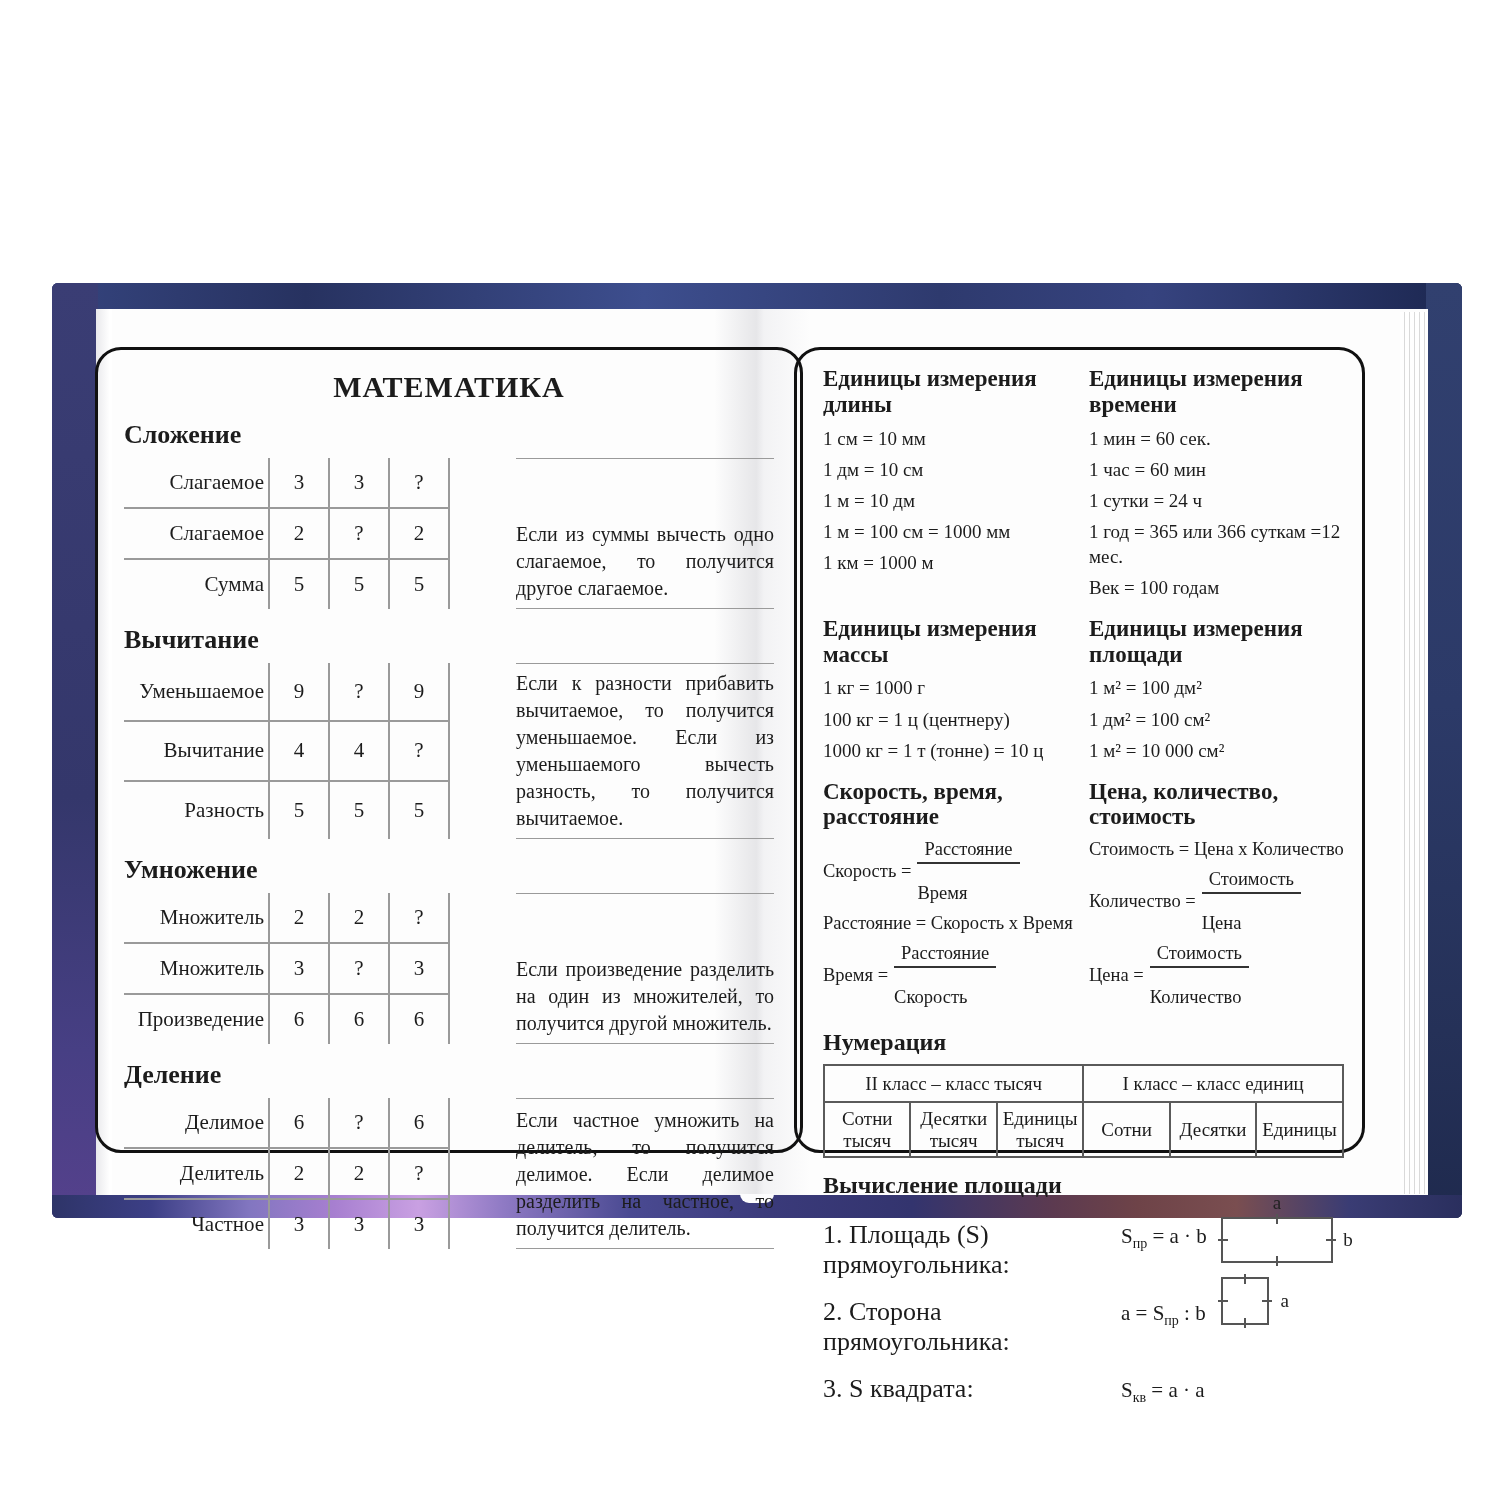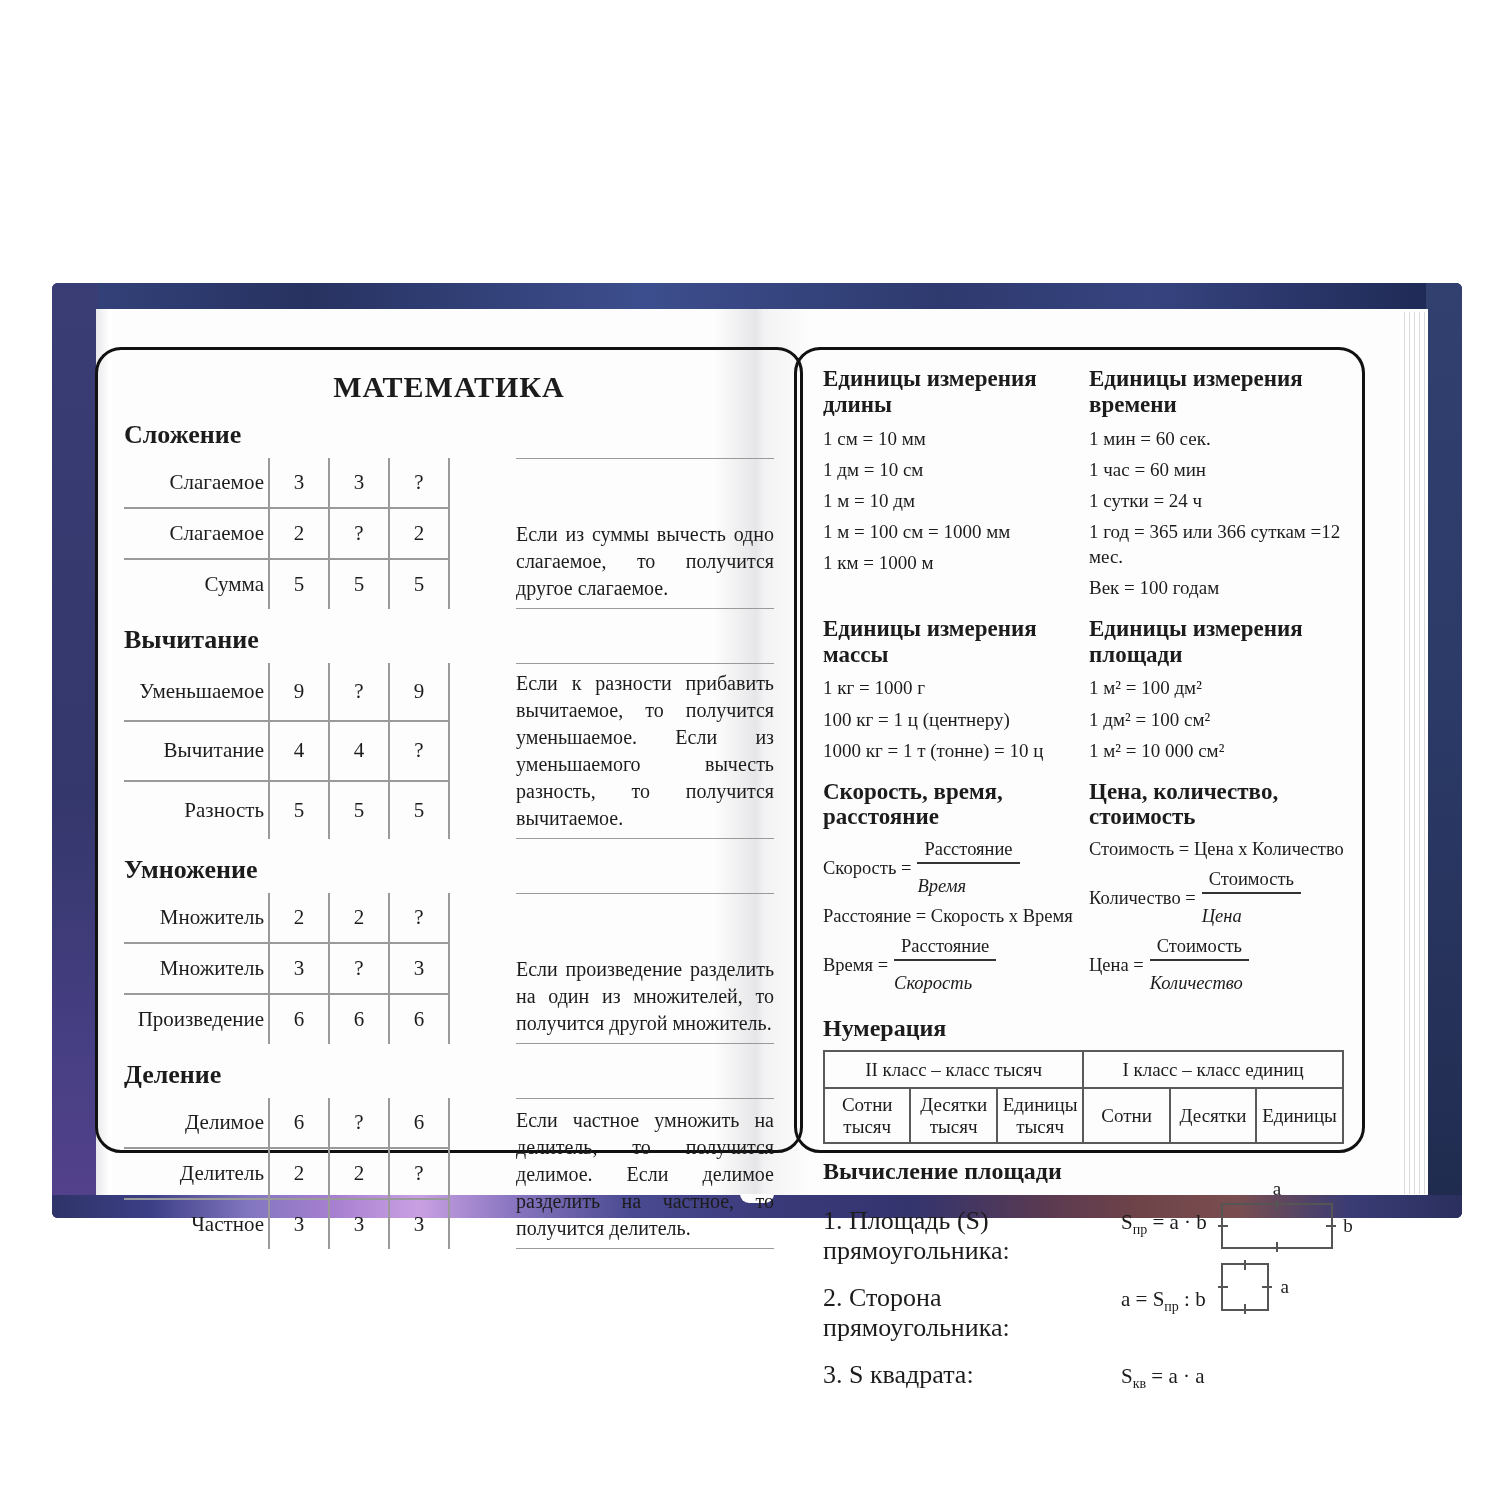--- a/index.html
+++ b/index.html
@@ -48,21 +48,21 @@
   .note p{margin:0;font-size:20px;line-height:1.35;text-align:justify;}
   
   .rp-grid{display:grid;grid-template-columns:252px 1fr;column-gap:14px;}
   .ublock h3{font-size:23px;font-weight:bold;line-height:1.12;margin:10px 0 8px 0;}
   .ublock.first h3{margin-top:0;}
   .uline{margin:6px 0;font-size:19px;line-height:1.32;}
   .formula{margin:9px 0;font-size:18.5px;display:flex;align-items:center;flex-wrap:nowrap;}
   .formula .lhs{white-space:nowrap;}
   .frac{display:inline-block;vertical-align:middle;margin-left:6px;}
   .frac .num{display:block;padding:0 7px 2px 7px;border-bottom:2px solid #333;}
-  .frac .den{display:block;padding-top:12px;font-style:italic;}
+  .frac .den{display:block;padding-top:19px;}
   .fullw{grid-column:1 / 3;}
   .num-heading{font-size:24px;font-weight:bold;margin:12px 0 8px 0;}
   table.num-table{border-collapse:collapse;width:100%;font-size:19px;table-layout:fixed;}
   table.num-table td{border:2px solid #5a5a5a;text-align:center;line-height:1.12;padding:5px 2px;}
   table.num-table tr.hdr td{padding:7px 2px;}
   .area-heading{font-size:24px;font-weight:bold;margin:14px 0 4px 0;}
   .area-flex{display:flex;}
   .area-rows{flex:1;}
   .arow{display:flex;align-items:baseline;margin:17px 0;}
   .alabel{flex:0 0 298px;font-size:26px;}

